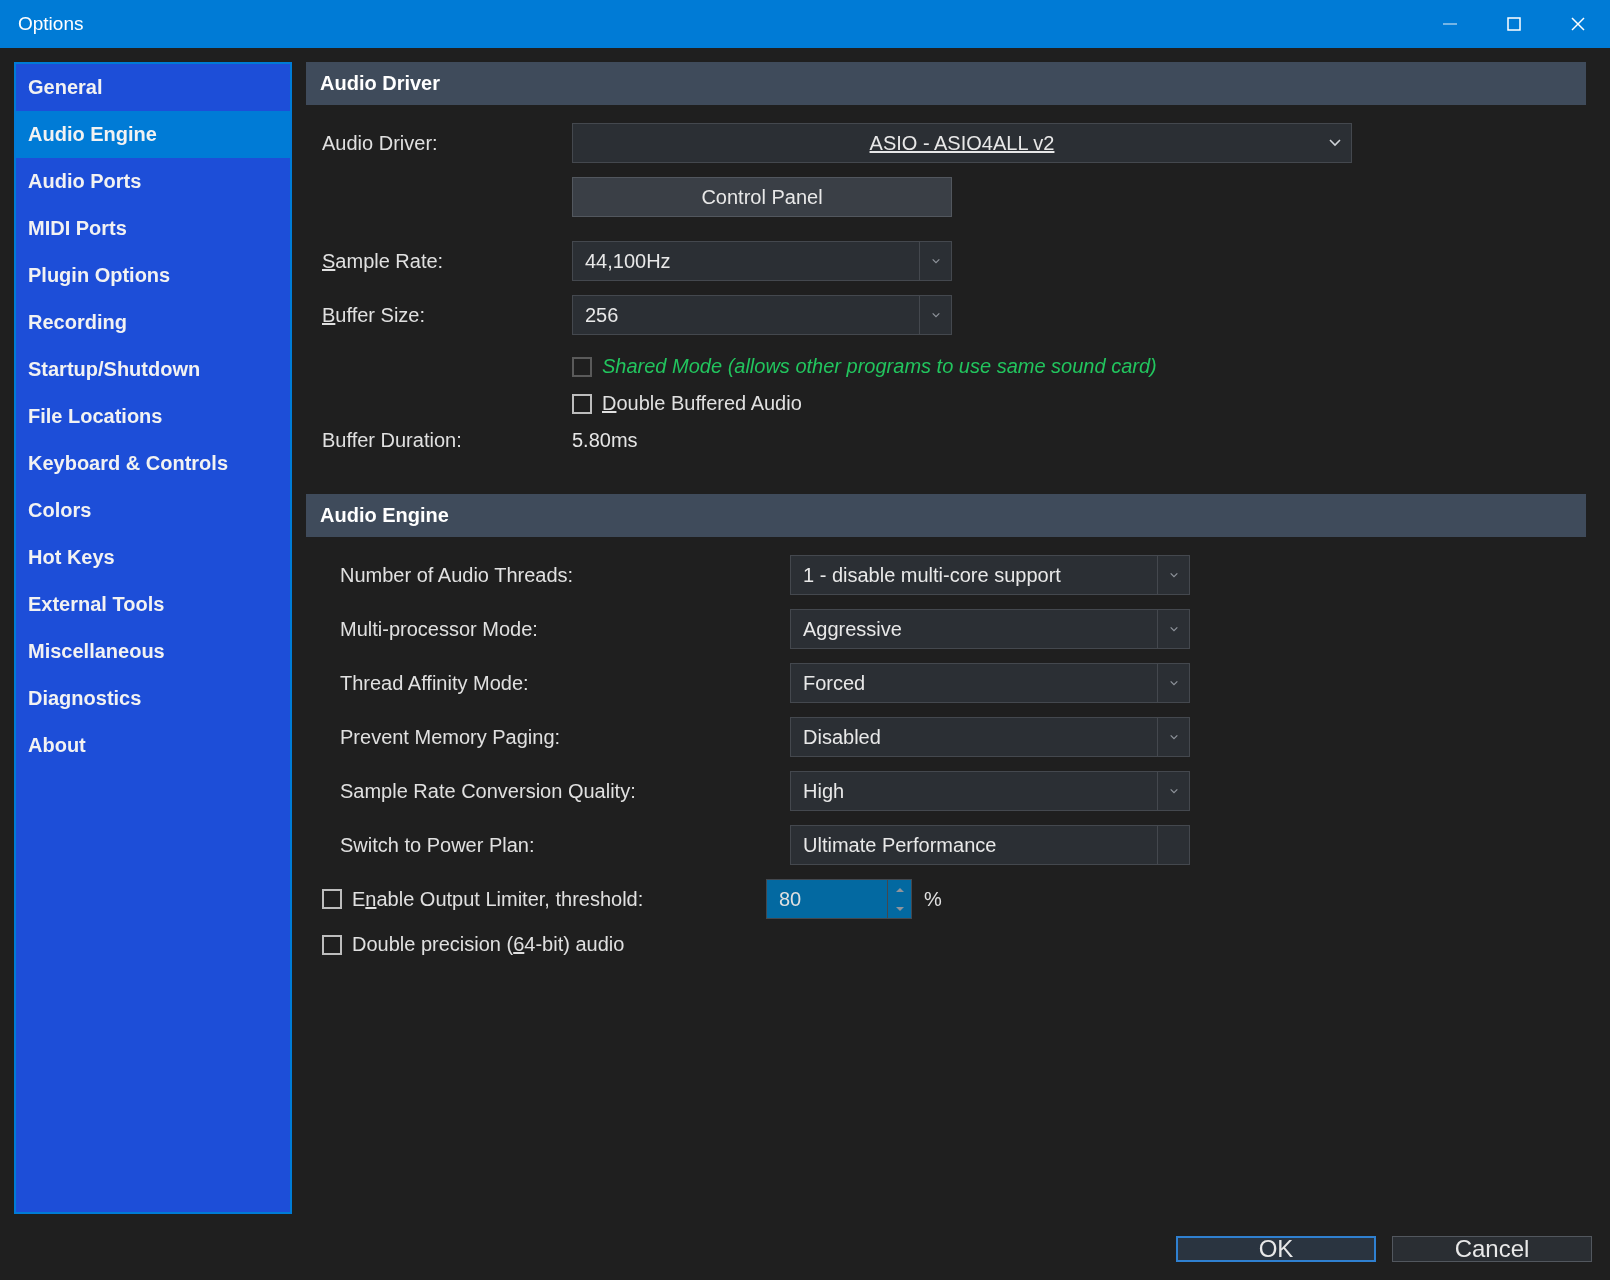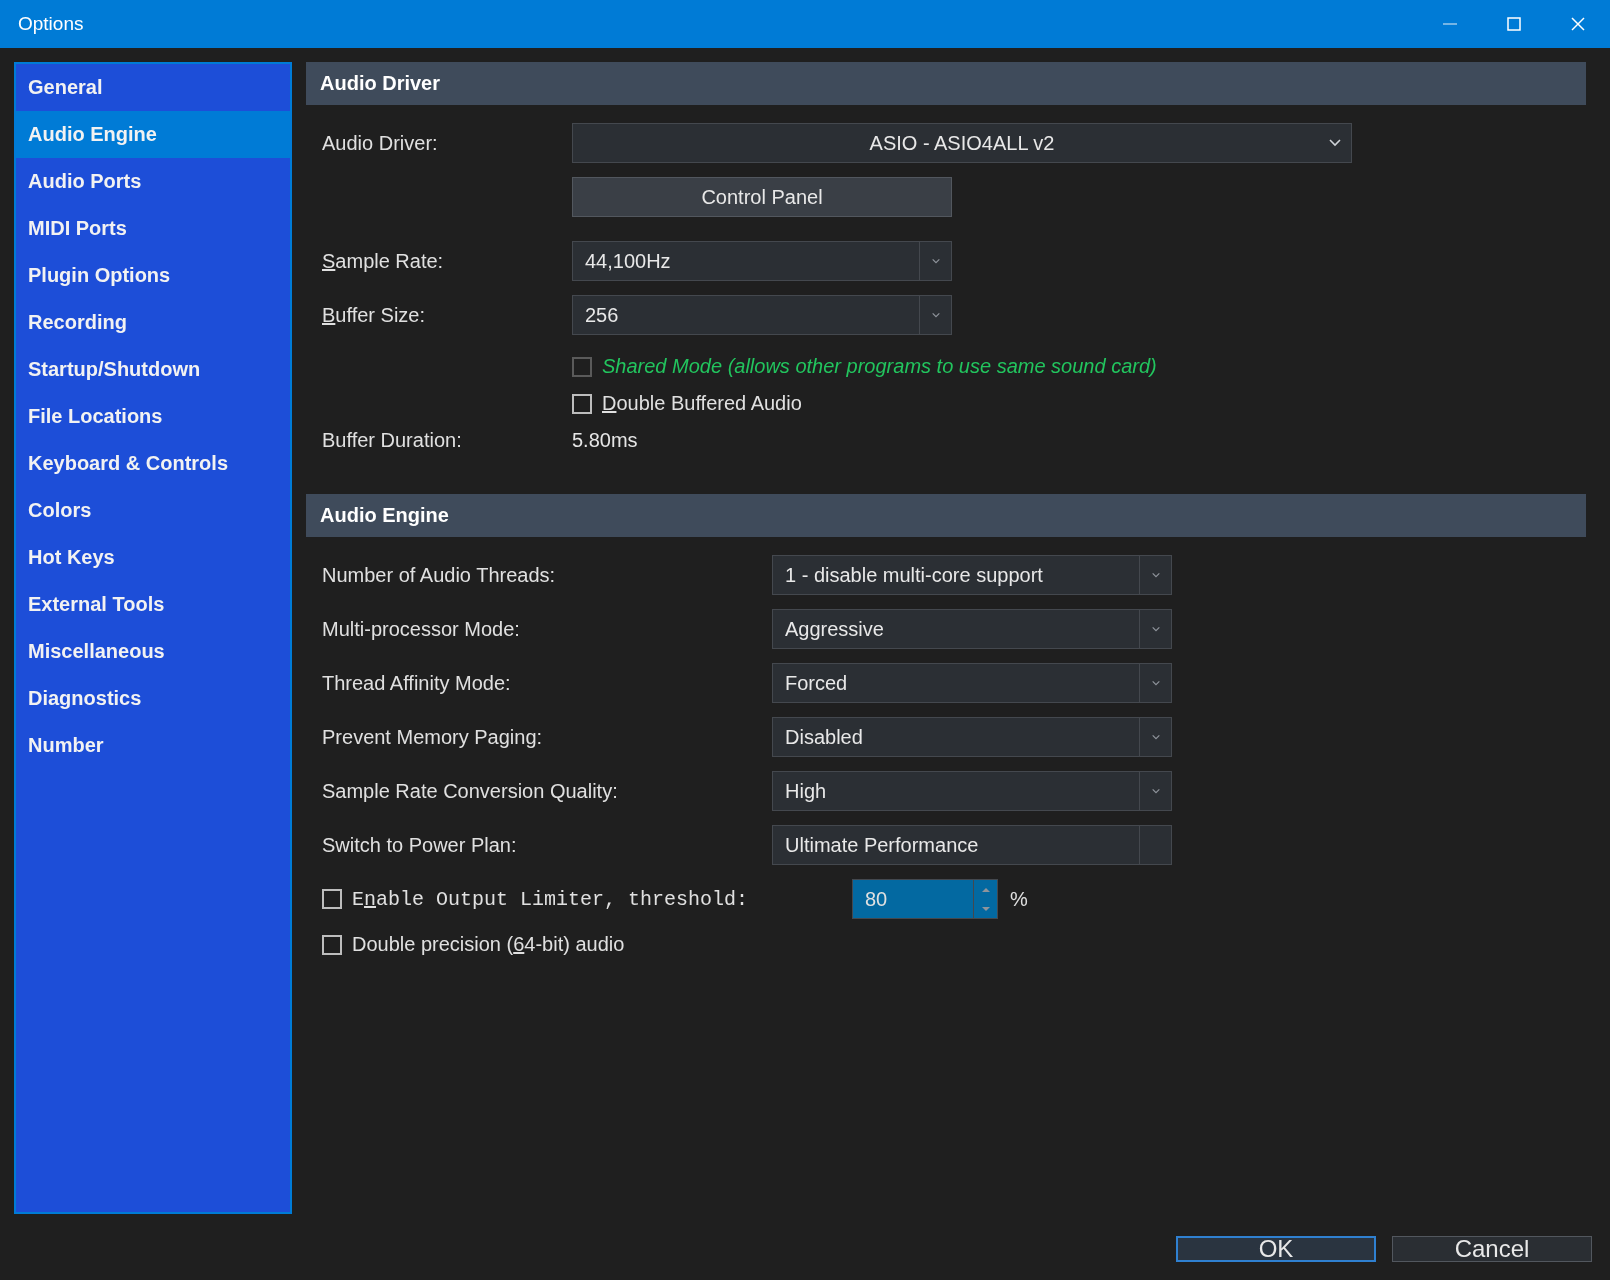--- a/index.html
+++ b/index.html
@@ -78,34 +78,34 @@
   }
   .section-body { padding: 0 16px 28px 16px; }
   .row {
     display: flex;
     align-items: center;
     margin-bottom: 14px;
     font-size: 20px;
     color: #e0e0e0;
   }
   .lbl { width: 250px; }
-  .lbl-wide { width: 450px; }
+  .lbl-wide { width: 450px; margin-left: 18px; }
   .lbl .ul, .chk-label .ul { text-decoration: underline; }
   .select {
     background: #2b2f34;
     border: 1px solid #44484e;
     color: #e8e8e8;
     height: 40px;
     display: flex;
     align-items: center;
     padding: 0 12px;
     position: relative;
     font-size: 20px;
   }
-  .select.center { justify-content: center; }
+  .select.center { justify-content: center; text-decoration: underline; }
   .select .caret {
     position: absolute;
     right: 10px;
     top: 50%;
     transform: translateY(-50%);
     pointer-events: none;
   }
   .select .caret svg { width: 12px; height: 12px; display:block; }
   .select.boxed-caret { padding-right: 40px; }
   .select.boxed-caret .caret-box {
@@ -200,21 +200,21 @@
       <div class="sidebar-item">Plugin Options</div>
       <div class="sidebar-item">Recording</div>
       <div class="sidebar-item">Startup/Shutdown</div>
       <div class="sidebar-item">File Locations</div>
       <div class="sidebar-item">Keyboard &amp; Controls</div>
       <div class="sidebar-item">Colors</div>
       <div class="sidebar-item">Hot Keys</div>
       <div class="sidebar-item">External Tools</div>
       <div class="sidebar-item">Miscellaneous</div>
       <div class="sidebar-item">Diagnostics</div>
-      <div class="sidebar-item">Number</div>
+      <div class="sidebar-item">About</div>
     </div>
 
     <div class="main">
 
       <div class="section-header">Audio Driver</div>
       <div class="section-body">
 
         <div class="row">
           <div class="lbl">Audio Driver:</div>
           <div class="select center" style="flex:1; max-width:780px;">
@@ -343,21 +343,21 @@
             <span>Ultimate Performance</span>
             <span class="caret-box">
                 <svg width="10" height="10" viewBox="0 0 12 12">
                   <path d="M2 4 🙂 L6 8 L10 4" fill="none" stroke="#8f949b" stroke-width="1.4"></path>
                 </svg>
               </span>
           </div>
         </div>
 
         <div class="row" style="margin-top:8px;">
-          <div style="display:flex; align-items:center; width:530px;font-family:Liberation Mono, monospace;">
+          <div style="display:flex; align-items:center; width:444px;">
             <div class="chk"></div>
             <div class="chk-label"><span>E</span><span class="ul">n</span><span>able Output Limiter, threshold:</span></div>
           </div>
           <div class="spinner">
             <div class="val">80</div>
             <div class="arrows">
               <div>
                   <svg viewBox="0 0 10 8">
                     <path d="M1 6 L5 2 L9 6 Z" fill="#8f949b"></path>
                   </svg>

